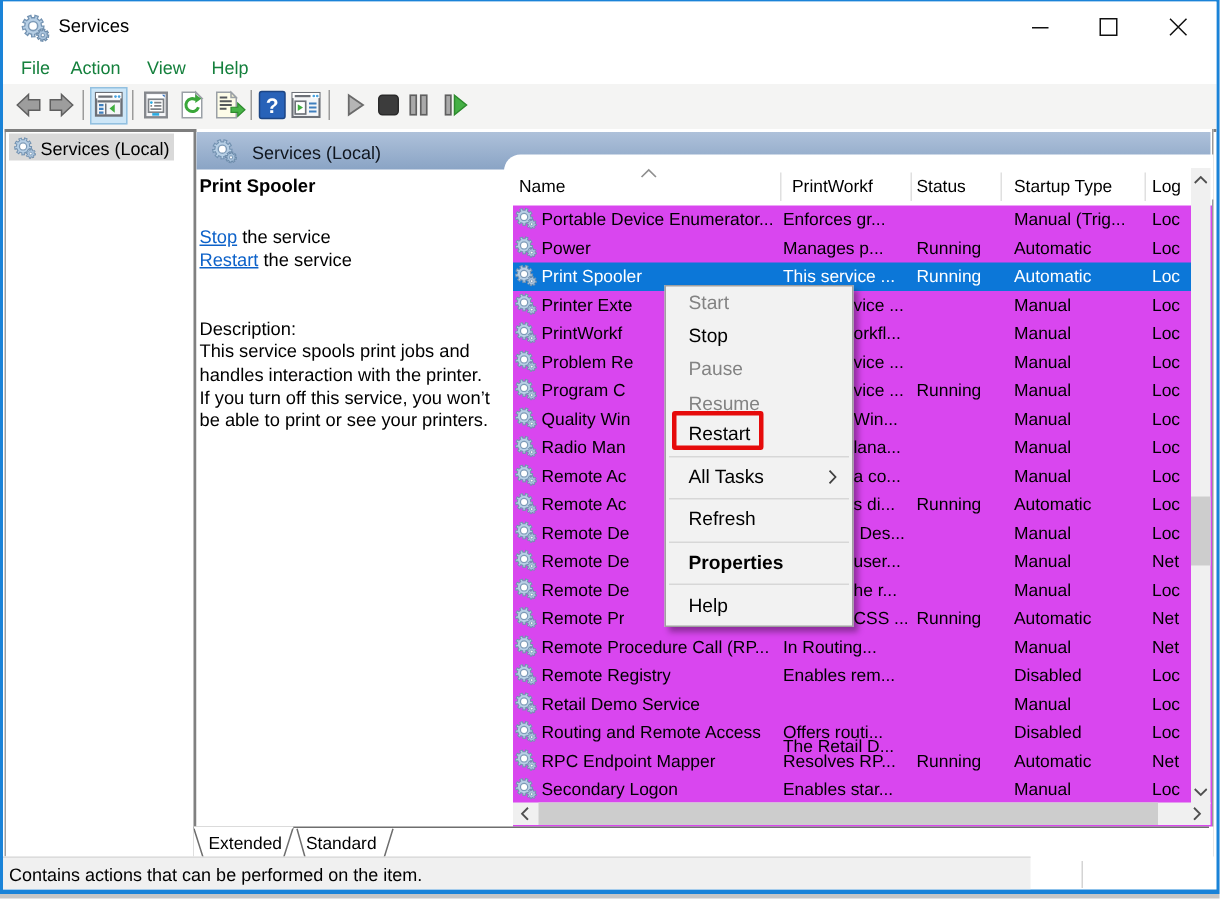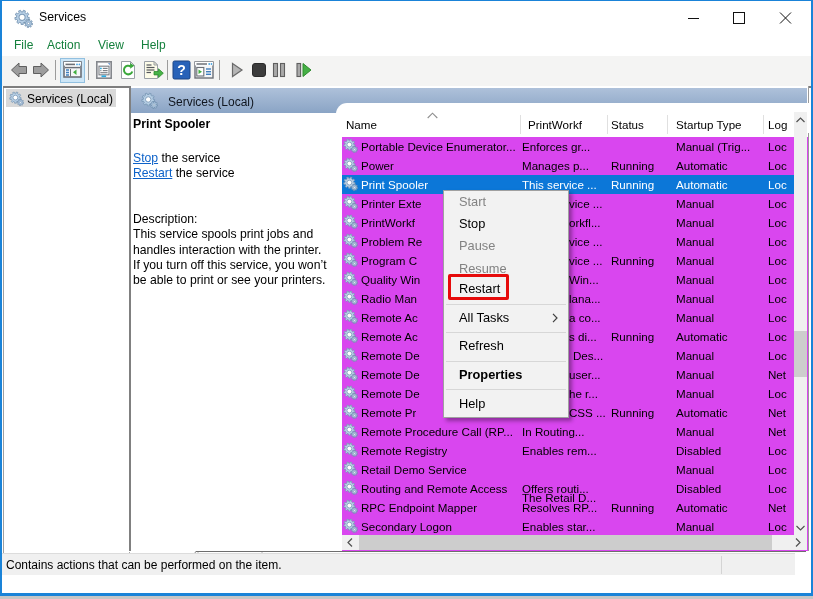--- a/index.html
+++ b/index.html
@@ -37,21 +37,21 @@
   .arr{color:#505050;}
   
   #ctxmenu{position:absolute;left:443px;top:190px;width:126px;height:228px;background:#f2f2f2;border:1px solid #a0a0a0;box-shadow:3px 3px 4px rgba(0,0,0,0.35);box-sizing:border-box;}
   .mi{position:absolute;left:15px;font-size:12.8px;color:#000;}
   .mi.dis{color:#838383;}
   .msep{position:absolute;left:2px;width:120px;height:1px;background:#d7d7d7;}
   #redbox{position:absolute;left:448px;top:274px;width:55px;height:20px;border:3px solid #e60b0b;border-radius:2px;}
   
   #tabs{position:absolute;left:127px;top:550px;width:680px;height:21px;background:#fff;}
   
-  #status{position:absolute;left:0px;top:552px;width:793px;height:21px;background:#f0f0f0;border-top:1px solid #dcdcdc;}
+  #status{position:absolute;left:0px;top:570px;width:685px;height:21px;background:#f0f0f0;border-top:1px solid #dcdcdc;}
 </style>
 </head>
 <body>
 <div id="win">
  <div id="frame">
 
   <div id="title">
     <svg class="abs" style="left:12px;top:8px" width="19" height="19" viewBox="0 0 20 20">
           <use href="#gearL"></use>
         </svg>

